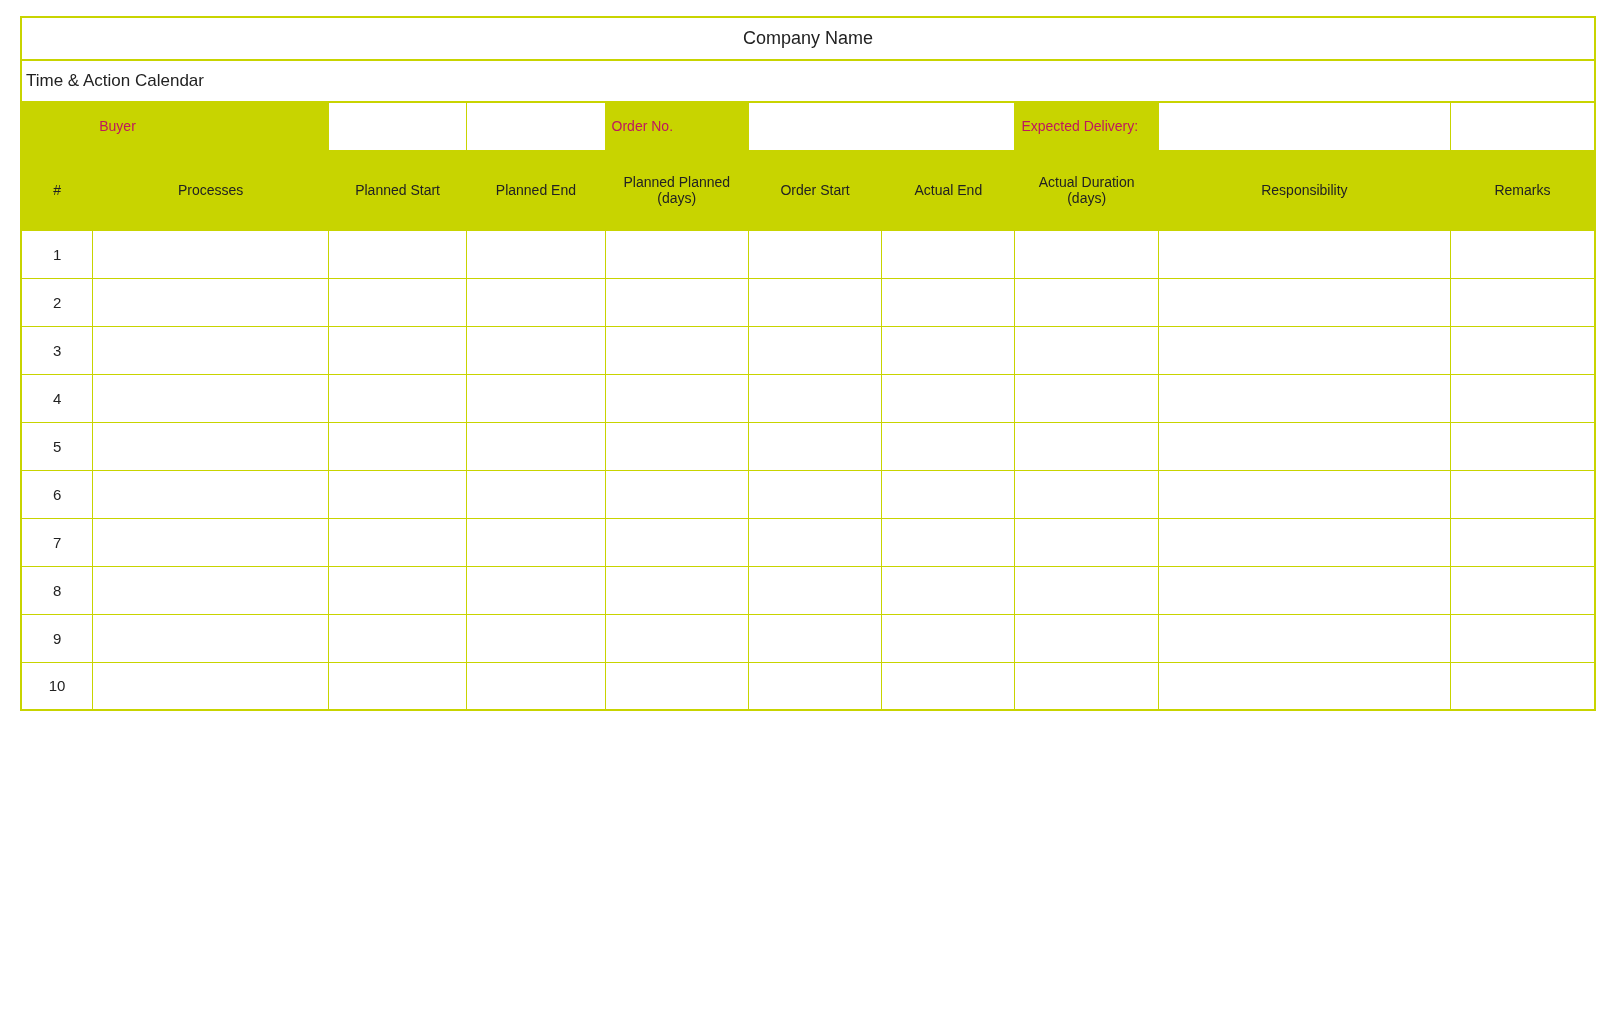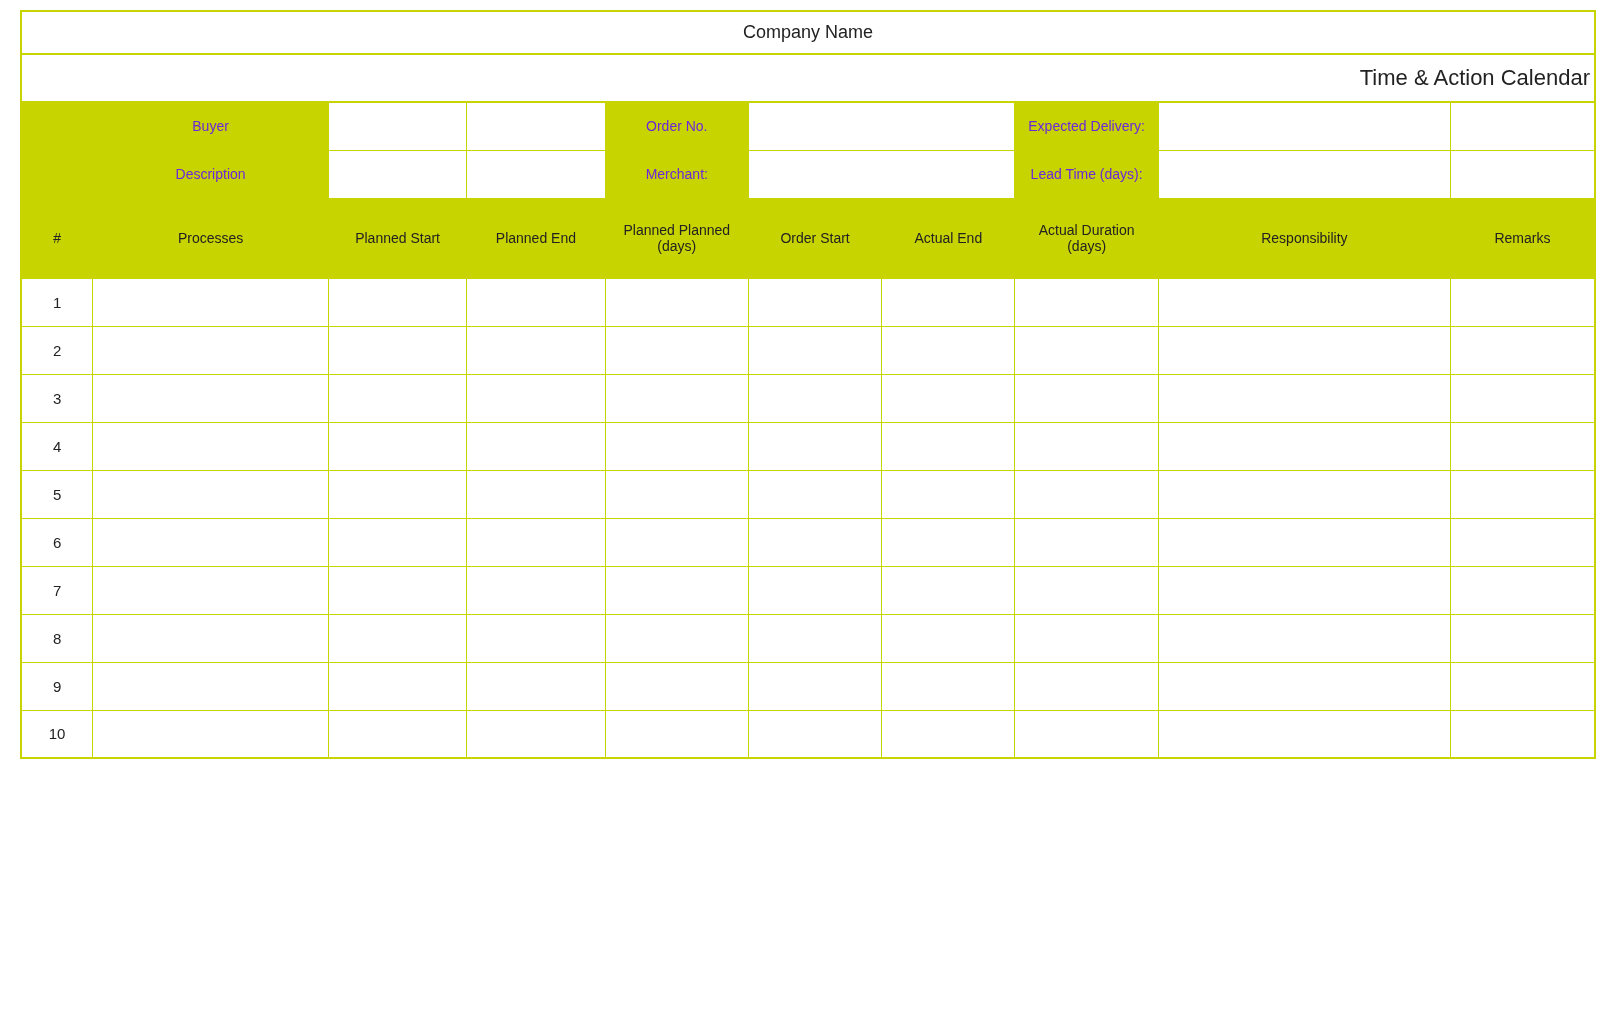--- a/index.html
+++ b/index.html
@@ -11,21 +11,21 @@
     body {
       background: #ffffff;
       font-family: Arial, sans-serif;
       font-size: 14px;
       color: #222;
     }
 
     .page-wrapper {
       width: 1616px;
       min-height: 1023px;
-      padding: 10px 20px;
+      padding: 16px 20px;
       background: #fff;
     }
 
     .outer-table {
       width: 100%;
       border-collapse: collapse;
       border: 2px solid #c8d400;
     }
 
     .outer-table td,
@@ -36,31 +36,30 @@
 
     .company-name-row td {
       text-align: center;
       font-size: 18px;
       font-weight: normal;
       padding: 10px 4px;
       border-bottom: 2px solid #c8d400;
     }
 
     .calendar-title-row td {
-      text-align: right;
-      font-size: 22px;
+      text-align: left;
+      font-size: 17px;
       font-weight: normal;
       padding: 10px 4px;
       border-bottom: 2px solid #c8d400;
     }
 
     .info-row td {
       background: #c8d400;
-      color: #6d28d9;
-      text-align: center;
+      color: #be185d;
       font-size: 14px;
       padding: 10px 6px;
       height: 48px;
     }
 
     .info-row td.value-cell {
       background: #fff;
     }
 
     .header-row th {
@@ -118,31 +117,20 @@
       <td class="value-cell col-planned-start"></td>
       <td class="value-cell col-planned-end"></td>
       <td>Order No.</td>
       <td class="value-cell" colspan="2"></td>
       <td>Expected Delivery:</td>
       <td class="value-cell"></td>
       <td class="value-cell"></td>
     </tr>
 
 
-    <tr class="info-row">
-      <td class="col-hash"></td>
-      <td class="col-processes">Description</td>
-      <td class="value-cell"></td>
-      <td class="value-cell"></td>
-      <td>Merchant:</td>
-      <td class="value-cell" colspan="2"></td>
-      <td>Lead Time (days):</td>
-      <td class="value-cell"></td>
-      <td class="value-cell"></td>
-    </tr>
 
     <tr class="header-row">
       <th class="col-hash">#</th>
       <th class="col-processes">Processes</th>
       <th class="col-planned-start">Planned Start</th>
       <th class="col-planned-end">Planned End</th>
       <th class="col-planned-duration">Planned Planned (days)</th>
       <th class="col-actual-start">Order Start</th>
       <th class="col-actual-end">Actual End</th>
       <th class="col-actual-duration">Actual Duration (days)</th>

